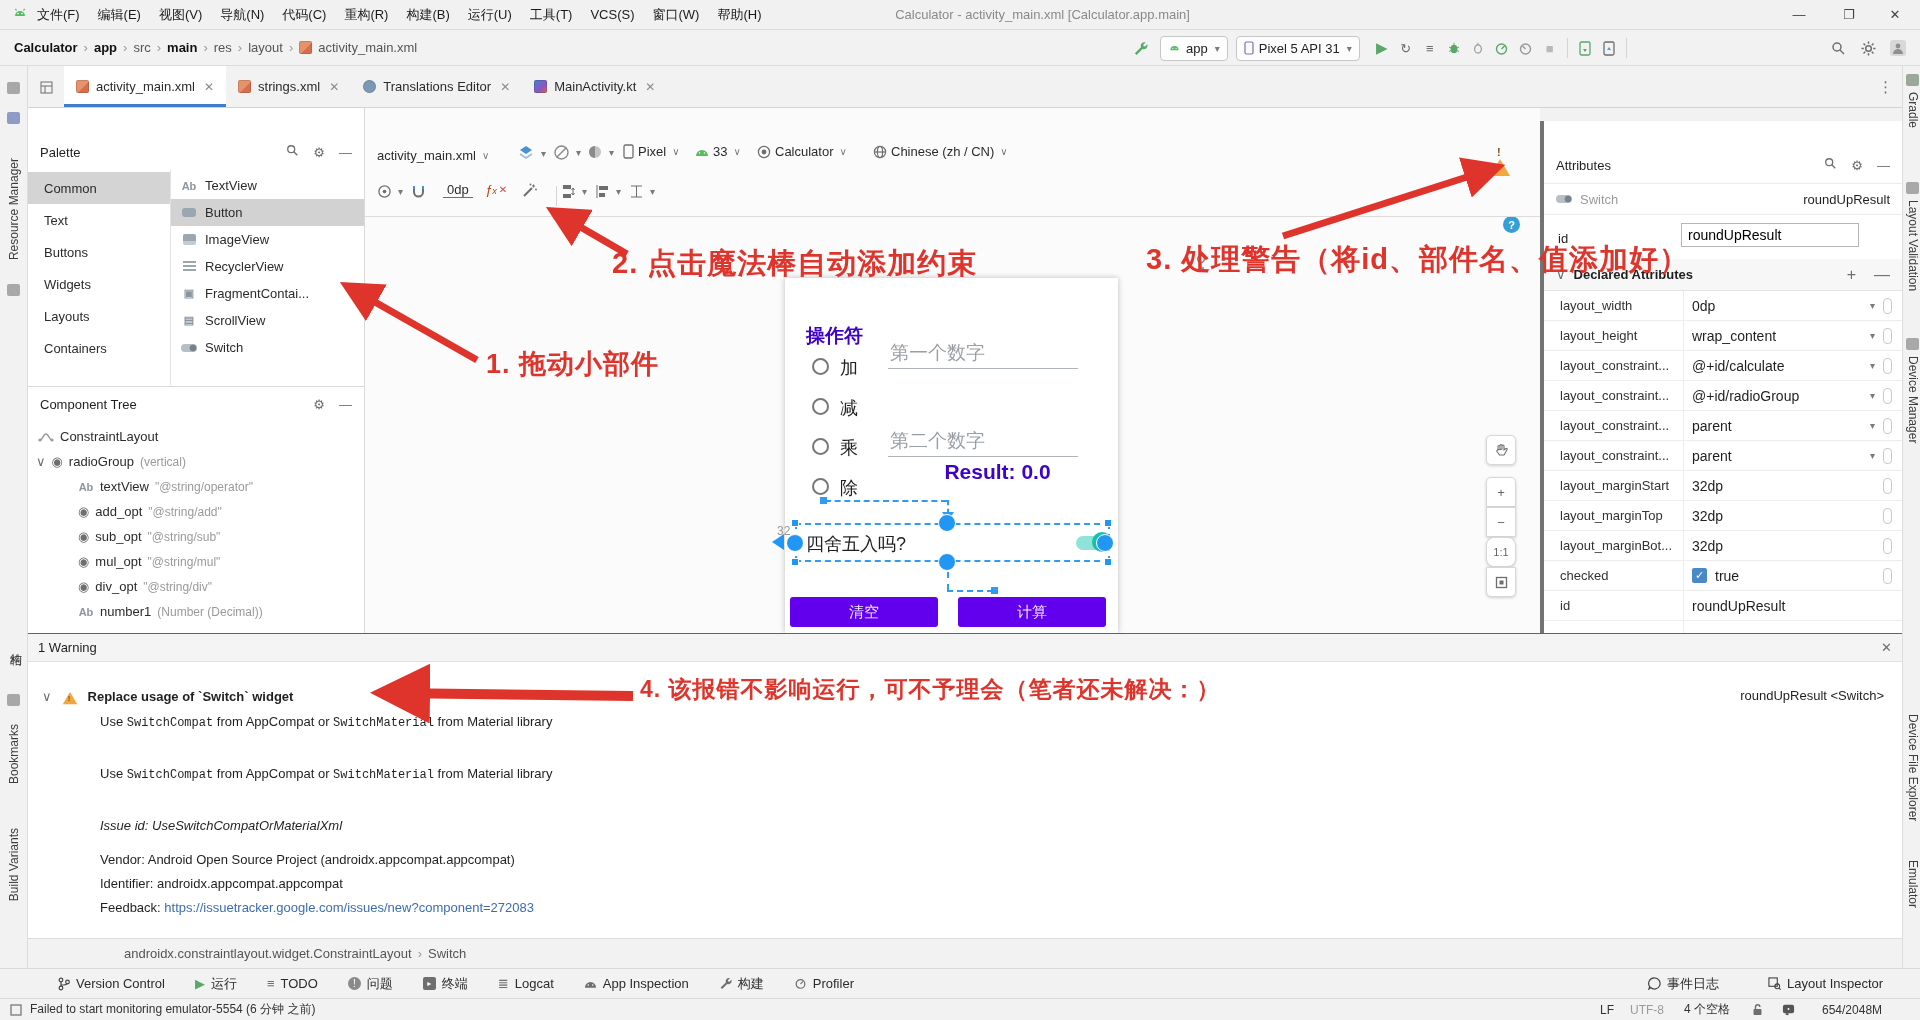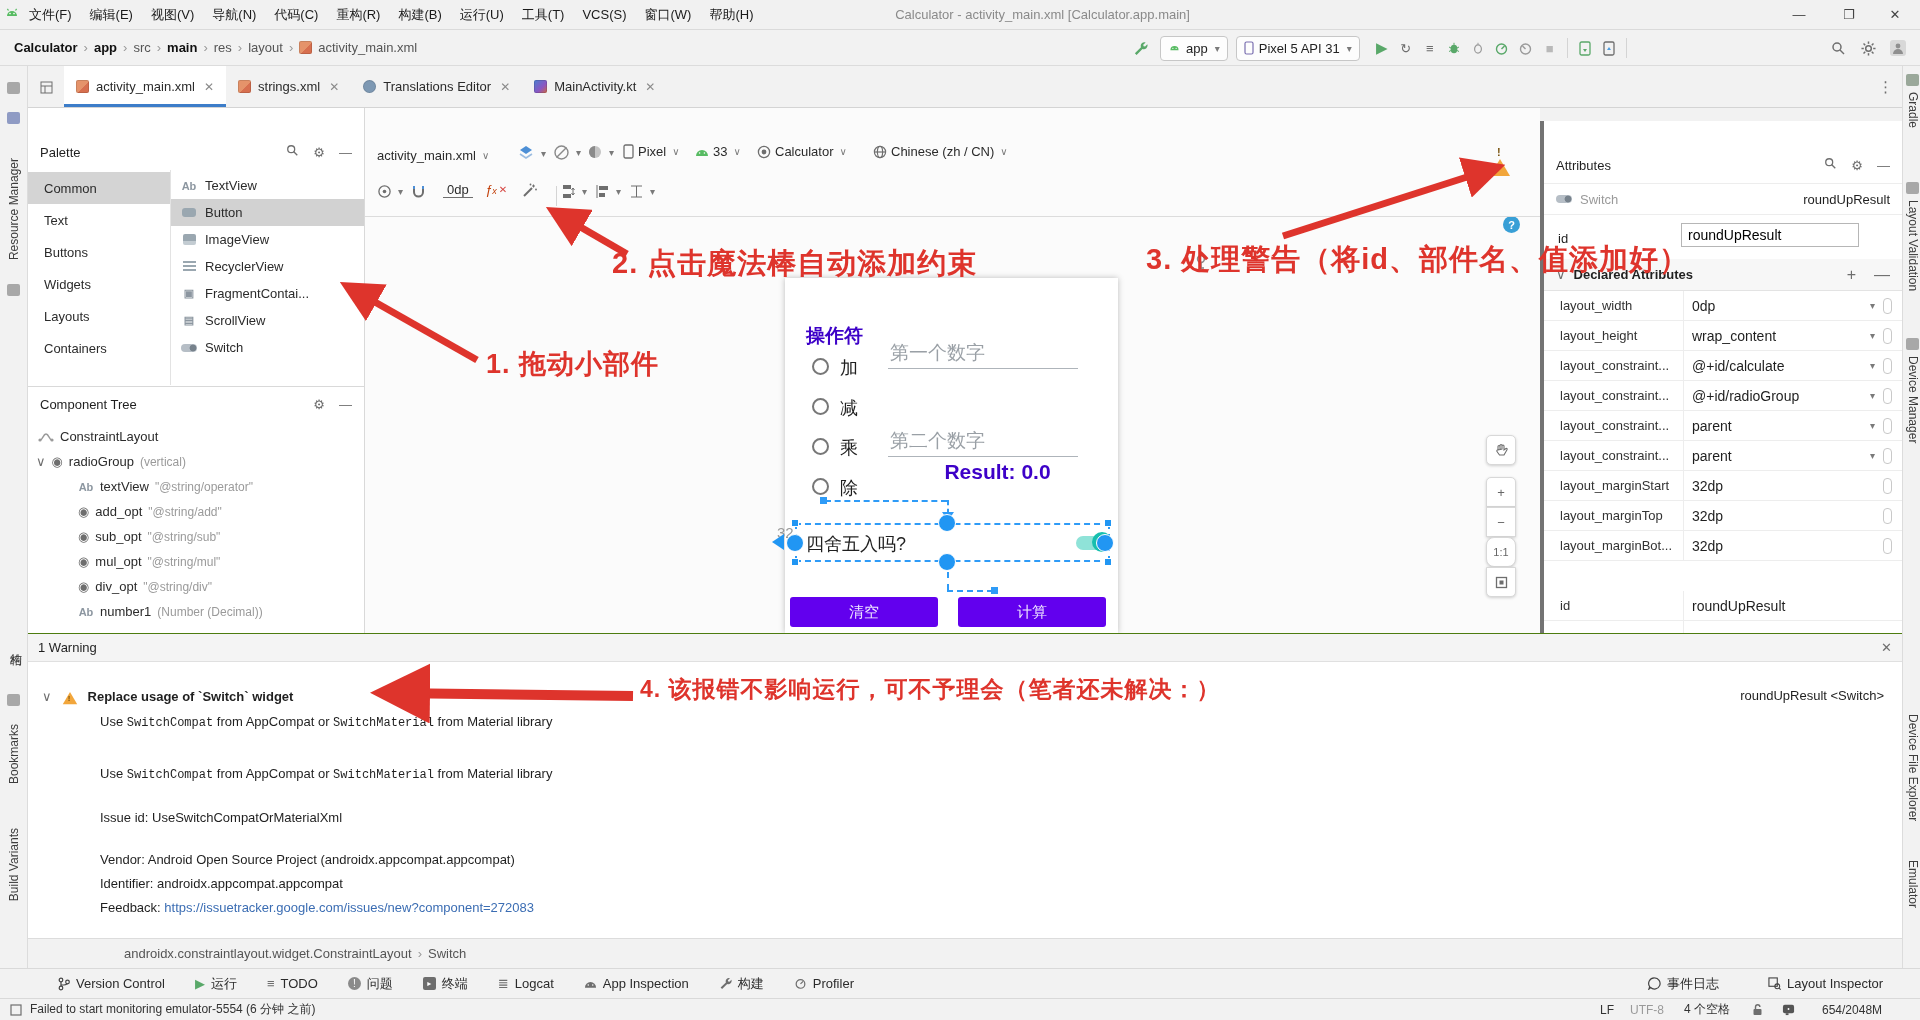--- a/index.html
+++ b/index.html
@@ -7,21 +7,21 @@
   body{font-family:"Liberation Sans",sans-serif;background:#f2f2f2;color:#1f1f1f;position:relative;font-size:13px}
   .ab{position:absolute}
   .v{writing-mode:vertical-rl}
   .vflip{writing-mode:vertical-rl;transform:rotate(180deg)}
   .gray{color:#6e6e6e}
   .dim{color:#9a9a9a}
   .sep{color:#9a9a9a;padding:0 6px}
   .flex{display:flex;align-items:center}
   .grow{flex:1}
   
-  #titlebar{left:0;top:0;width:1920px;height:30px;background:#f1f1f1;border-bottom:1px solid #dadada;display:flex;align-items:center;padding-left:4px;z-index:5}
+  #titlebar{left:0;top:0;width:1920px;height:30px;background:#f1f1f1;border-bottom:1px solid #dadada;display:flex;align-items:center;padding-left:12px;z-index:5}
   #titlebar .menu{padding:0 9px;color:#1a1a1a;cursor:default}
   #titlebar .title{position:absolute;left:50%;transform:translateX(-22%);color:#8a8a8a}
   .winbtn{position:absolute;top:0;width:42px;height:30px;text-align:center;line-height:30px;color:#444;font-size:13px}
   
   #navbar{left:0;top:30px;width:1920px;height:36px;background:#f2f2f2;border-bottom:1px solid #dcdcdc;display:flex;align-items:center;padding-left:14px}
   .crumb-b{font-weight:700;color:#111}
   .crumb{color:#555}
   .combo{height:25px;background:#fdfdfd;border:1px solid #c7c7c7;border-radius:4px;display:flex;align-items:center;padding:0 7px;gap:5px;color:#222}
   .tbi{width:24px;height:24px;display:flex;align-items:center;justify-content:center;border-radius:3px}
   .divv{width:1px;height:20px;background:#d4d4d4;margin:0 5px}
@@ -562,21 +562,21 @@
   <span class="ab" style="left:525px;top:320px;color:#9aa0a6;font-size:19px">第二个数字</span>
   <div class="hintline" style="left:523px;top:348px;width:190px"></div>
   <span class="ab" style="left:530px;top:352px;width:205px;text-align:center;color:#3d01c8;font-weight:700;font-size:21px">Result: 0.0</span>
 
   
   <div class="dashH" style="left:460px;top:392px;width:122px"></div>
   <div class="dashV" style="left:582px;top:392px;height:14px"></div>
   <span class="bluesq" style="left:455px;top:389px"></span>
   <span class="tri-d" style="left:577px;top:404px"></span>
   <div class="selrect" style="left:430px;top:415px;width:315px;height:39px"></div>
-  <span class="ab dim" style="left:412px;top:416px;font-size:15px">32</span>
+  <span class="ab dim" style="left:412px;top:416px;font-size:12px">32</span>
   <span class="tri-l" style="left:399px;top:426px"></span>
   <span class="ab" style="left:441px;top:424px;font-size:18px;z-index:2">四舍五入吗?</span>
   <span class="ab" style="left:711px;top:428px;width:32px;height:14px;border-radius:7px;background:#8fe3d8"></span>
   <span class="ab" style="left:727px;top:424px;width:20px;height:20px;border-radius:50%;background:#16bfae"></span>
   <span class="hsq" style="left:426px;top:411px"></span>
   <span class="hsq" style="left:739px;top:411px"></span>
   <span class="hsq" style="left:426px;top:450px"></span>
   <span class="hsq" style="left:739px;top:450px"></span>
   <span class="hcir" style="left:573px;top:406px"></span>
   <span class="hcir" style="left:573px;top:445px"></span>
@@ -714,20 +714,29 @@
       </span>
     </div>
   <div class="arow" style="top:410px">
       <span class="aname">layout_marginBot...</span>
       <span class="aval">
         <span>32dp</span>
         <span class="grow"></span>
         <span class="pill"></span>
       </span>
     </div>
+  <div class="arow" style="top:440px">
+      <span class="aname">checked</span>
+      <span class="aval">
+        <span class="cbx">✓</span>
+        <span>true</span>
+        <span class="grow"></span>
+        <span class="pill"></span>
+      </span>
+    </div>
   <div class="arow" style="top:470px">
       <span class="aname">id</span>
       <span class="aval">
         <span>roundUpResult</span>
       </span>
     </div>
   <div class="arow" style="top:500px;border-bottom:none">
       <span class="aname"></span>
     </div>
 </div>
@@ -740,21 +749,21 @@
   </div>
   <div class="flex ab" style="left:14px;top:50px;height:24px;gap:8px">
     <span class="gray">∨</span>
     <span class="warntri" style="transform:scale(.72);margin-top:-4px"></span>
     <span style="font-weight:700">Replace usage of `Switch` widget</span>
   </div>
   <span class="ab" style="right:18px;top:54px">roundUpResult &lt;Switch&gt;</span>
 
   <div class="wline" style="top:80px"><span>Use </span><span class="mono">SwitchCompat</span><span> from AppCompat or </span><span class="mono">SwitchMaterial</span><span> from Material library</span></div>
   <div class="wline" style="top:132px"><span>Use </span><span class="mono">SwitchCompat</span><span> from AppCompat or </span><span class="mono">SwitchMaterial</span><span> from Material library</span></div>
-  <div class="wline" style="top:176px;">Issue id: UseSwitchCompatOrMaterialXml</div>
+  <div class="wline" style="top:184px;font-style:italic">Issue id: UseSwitchCompatOrMaterialXml</div>
   <div class="wline" style="top:218px">Vendor: Android Open Source Project (androidx.appcompat.appcompat)</div>
   <div class="wline" style="top:242px">Identifier: androidx.appcompat.appcompat</div>
   <div class="wline" style="top:266px"><span>Feedback: </span><a class="link">https://issuetracker.google.com/issues/new?component=272083</a></div>
 </div>
 
 <div class="ab" id="crumb2">
   <span style="margin-left:96px">androidx.constraintlayout.widget.ConstraintLayout</span>
   <span class="sep">›</span>
   <span>Switch</span>
 </div>

